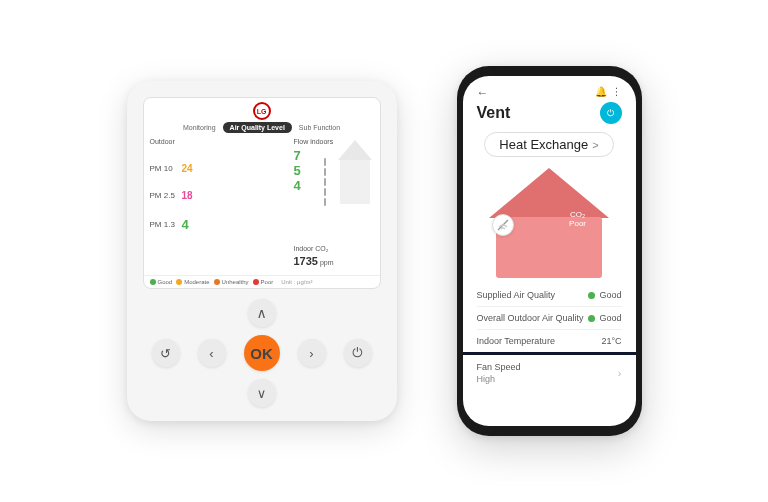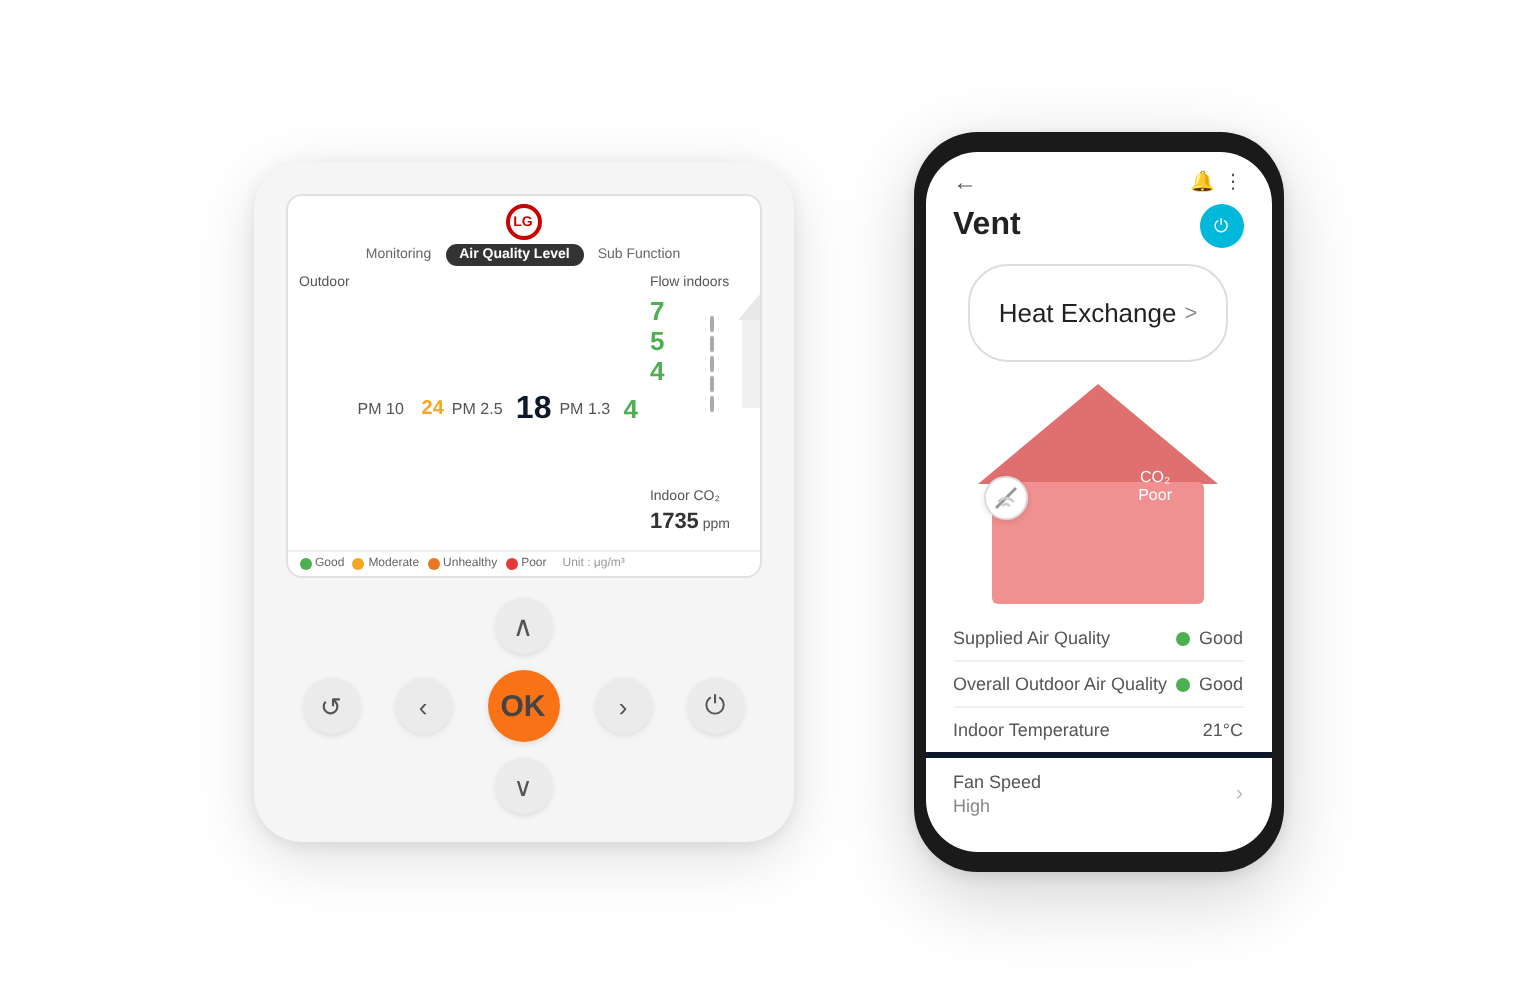--- a/index.html
+++ b/index.html
@@ -94,39 +94,39 @@
     .lg-content {
       flex: 1;
       display: flex;
       padding: 2px 6px 4px;
       gap: 6px;
       position: relative;
     }
     .lg-left {
       flex: 1;
       display: flex;
-      flex-direction: row;
-      gap: 4px;
+      flex-direction: column;
+      gap: 16px;
     }
     .lg-header-row {
       display: flex;
       justify-content: space-between;
       font-size: 7px;
       color: #555;
       margin-bottom: 2px;
     }
     .pm-row {
       display: flex;
       align-items: center;
       gap: 4px;
       font-size: 9px;
     }
     .pm-label { color: #555; font-size: 8px; min-width: 28px; }
     .pm-val-yellow { color: #f5a623; font-weight: bold; font-size: 10px; }
-    .pm-val-orange { color: #0f172a; font-weight: bold; font-size: 16px; }
+    .pm-val-orange { color: #ec4899; font-weight: bold; font-size: 10px; }
     .pm-val-green { color: #4caf50; font-weight: bold; font-size: 13px; }
     .lg-right {
       display: flex;
       flex-direction: column;
       align-items: flex-start;
       font-size: 8px;
       color: #555;
       min-width: 60px;
       position: relative;
     }
@@ -284,21 +284,21 @@
     }
     .heat-exchange-btn {
       display: flex;
       align-items: center;
       gap: 4px;
       font-size: 13px;
       font-weight: 500;
       color: #222;
       border: 1.5px solid #ddd;
       border-radius: 20px;
-      padding: 16px 14px;
+      padding: 4px 14px;
     }
     .heat-chevron { font-size: 11px; color: #888; }
 
     
     .house-illustration {
       display: flex;
       justify-content: center;
       align-items: center;
       padding: 0 14px 6px;
     }

